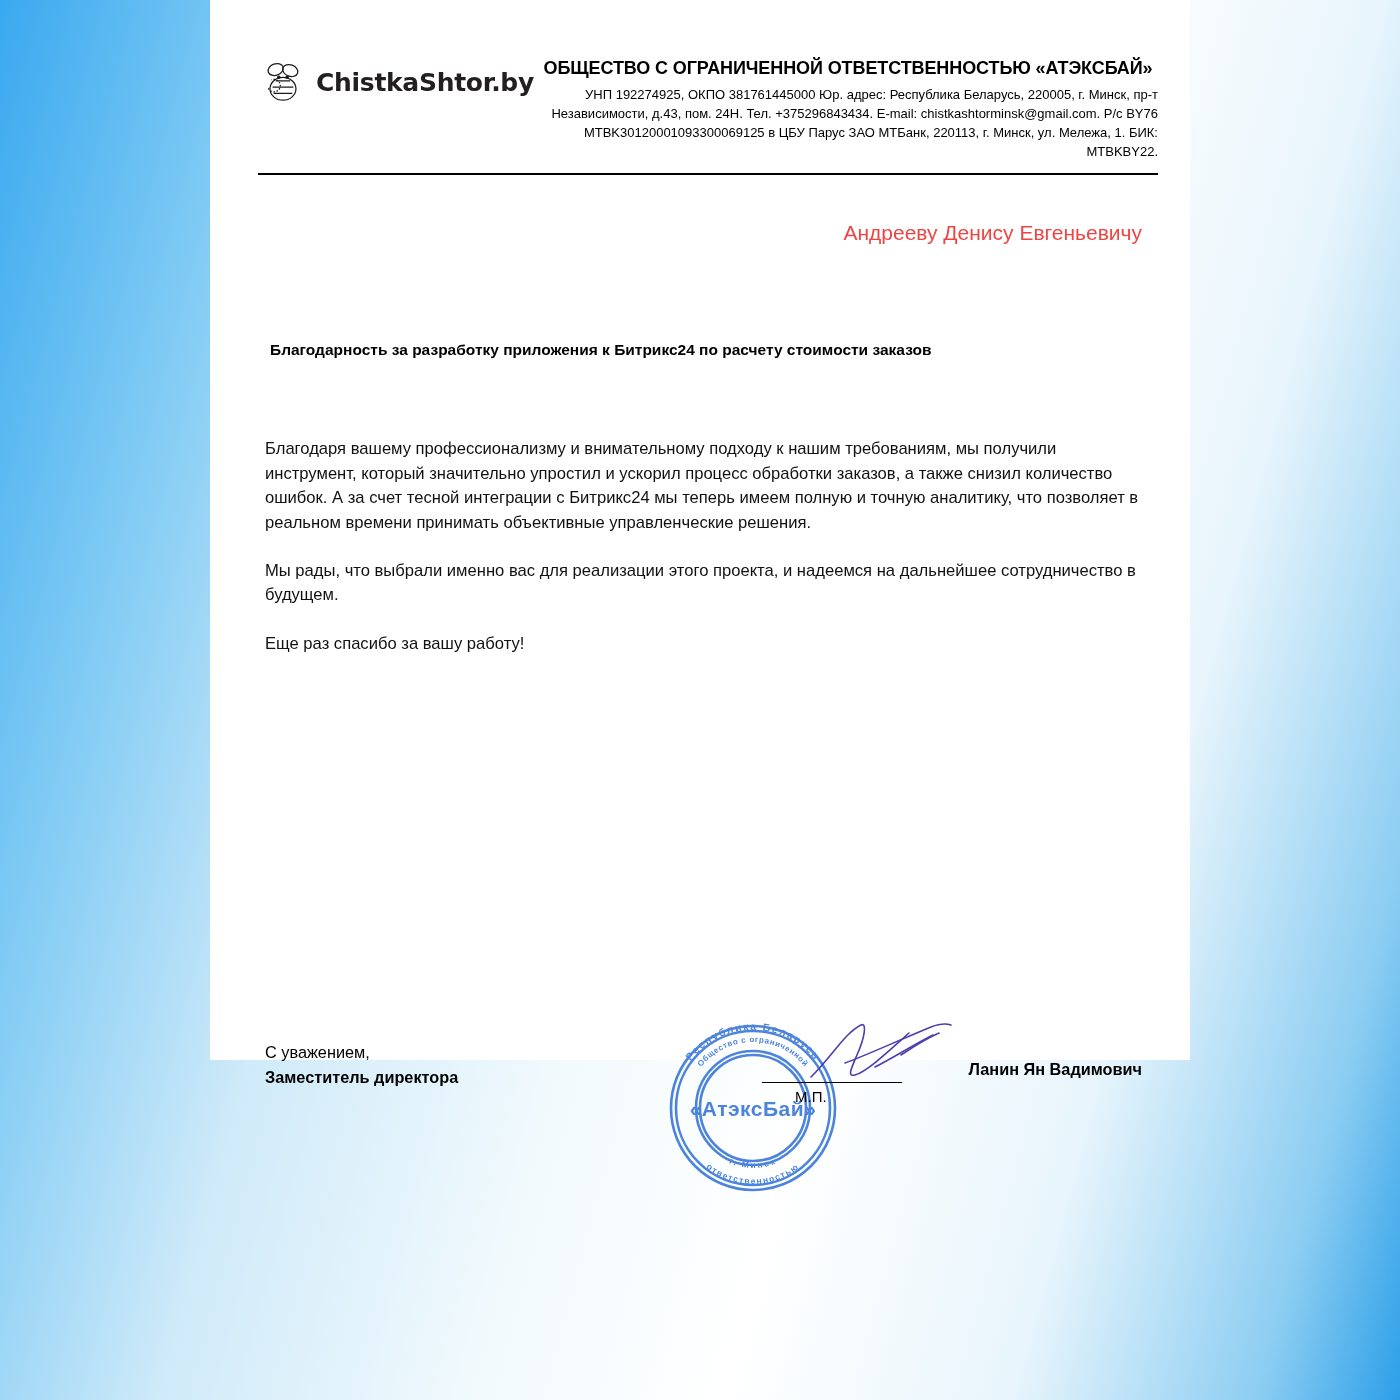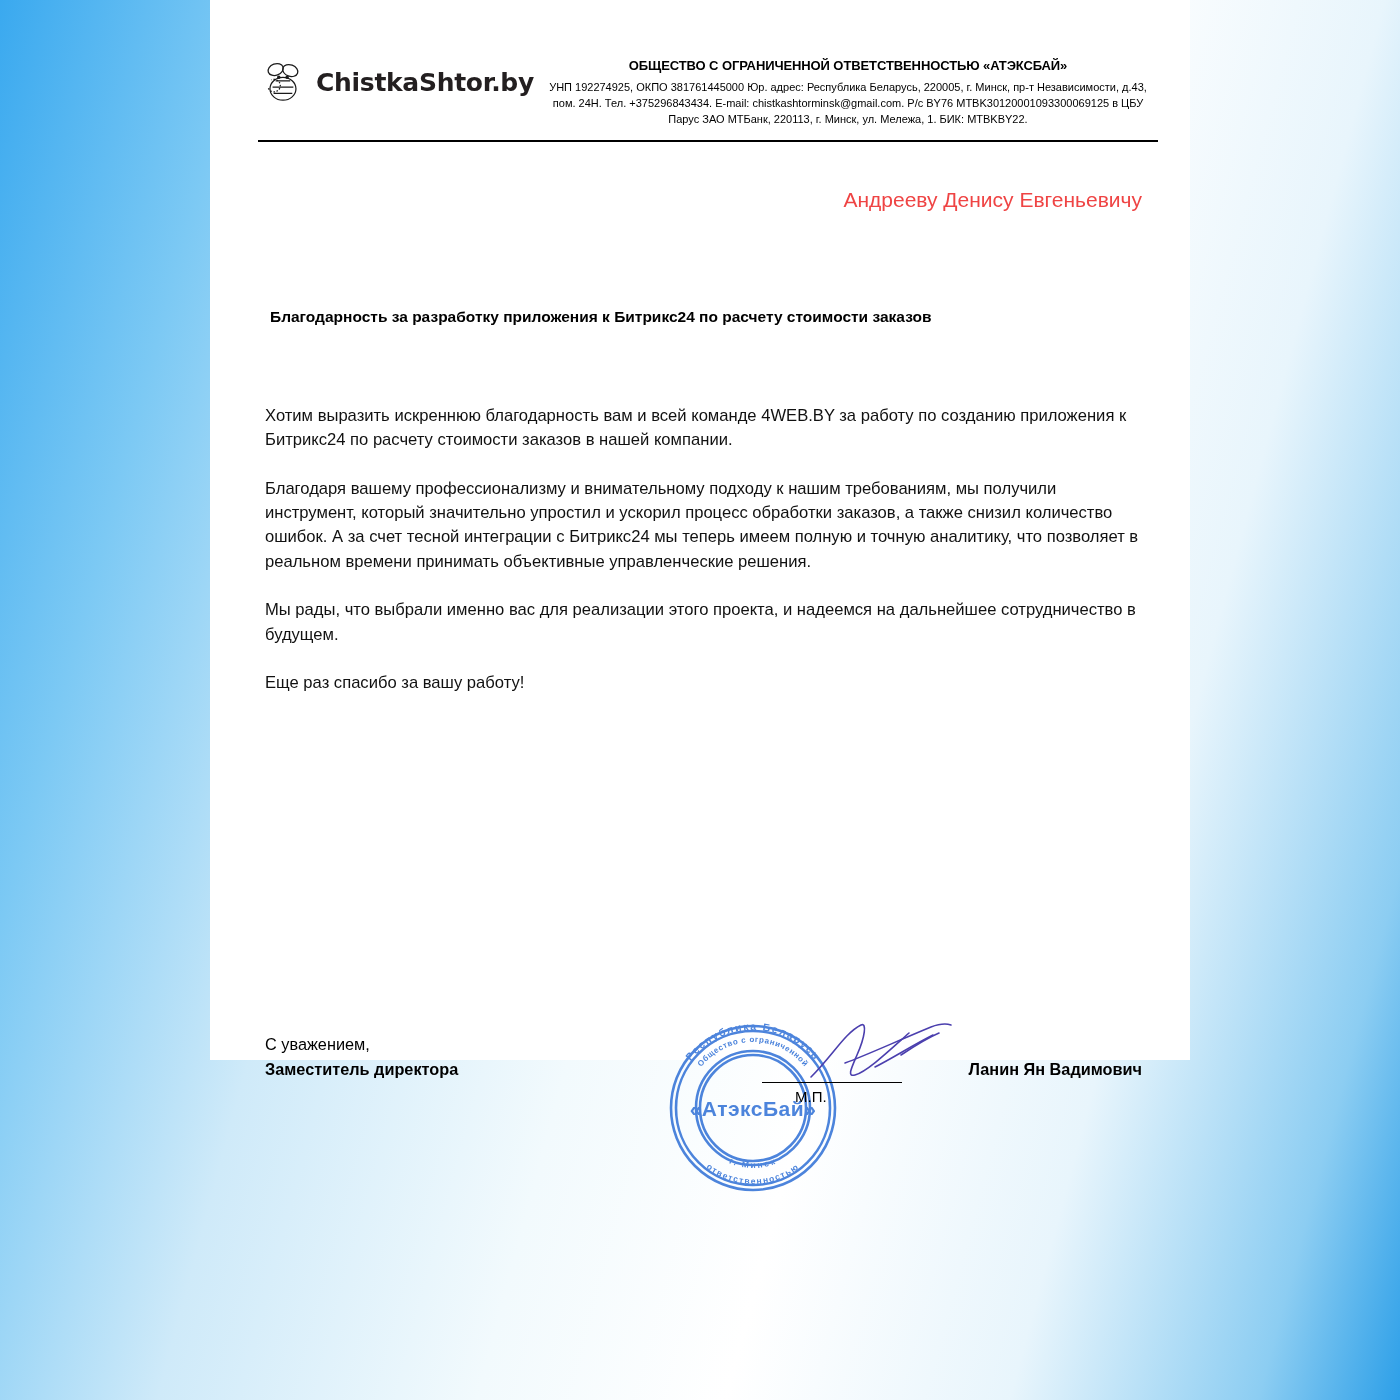--- a/index.html
+++ b/index.html
@@ -52,32 +52,32 @@
     font-weight: bold;
     color: #231f20;
     letter-spacing: -0.3px;
     white-space: nowrap;
   }
   .company-block {
     flex: 1 1 auto;
     padding-top: 6px;
   }
   .company-name {
-    font-size: 13px;
+    font-size: 18px;
     font-weight: bold;
     color: #000;
     text-align: center;
     letter-spacing: -0.1px;
     margin-bottom: 7px;
   }
   .company-details {
-    font-size: 11px;
+    font-size: 13px;
     line-height: 1.45;
     color: #000;
-    text-align: center;
+    text-align: right;
   }
   .rule {
     margin: 12px 0 0 0;
     border-top: 2px solid #000;
   }
 
   
   .addressee {
     text-align: right;
     font-size: 21px;
@@ -105,21 +105,21 @@
   .sign-area {
     position: absolute;
     left: 55px;
     right: 48px;
     top: 1020px;
     height: 240px;
   }
   .sign-left {
     position: absolute;
     left: 0;
-    top: 12px;
+    top: 20px;
     font-size: 16.3px;
     color: #000;
     line-height: 1.55;
   }
   .sign-left .role { font-weight: bold; }
   .sign-right {
     position: absolute;
     right: 0;
     top: 40px;
     font-size: 16.3px;
@@ -190,21 +190,20 @@
 
     </div>
     <div class="rule"></div>
   </div>
 
   <div class="addressee">Андрееву Денису Евгеньевичу</div>
 
   <div class="subject">Благодарность за разработку приложения к Битрикс24 по расчету стоимости заказов</div>
 
   <div class="content">
-    <p>Хотим выразить искреннюю благодарность вам и всей команде 4WEB.BY за работу по созданию приложения к Битрикс24 по расчету стоимости заказов в нашей компании.</p>
     <p>Благодаря вашему профессионализму и внимательному подходу к нашим требованиям, мы получили инструмент, который значительно упростил и ускорил процесс обработки заказов, а также снизил количество ошибок. А за счет тесной интеграции с Битрикс24 мы теперь имеем полную и точную аналитику, что позволяет в реальном времени принимать объективные управленческие решения.</p>
     <p>Мы рады, что выбрали именно вас для реализации этого проекта, и надеемся на дальнейшее сотрудничество в будущем.</p>
     <p>Еще раз спасибо за вашу работу!</p>
   </div>
 
   <div class="sign-area">
 
     <div class="sign-left">
       <div>С уважением,</div>
       <div class="role">Заместитель директора</div>

